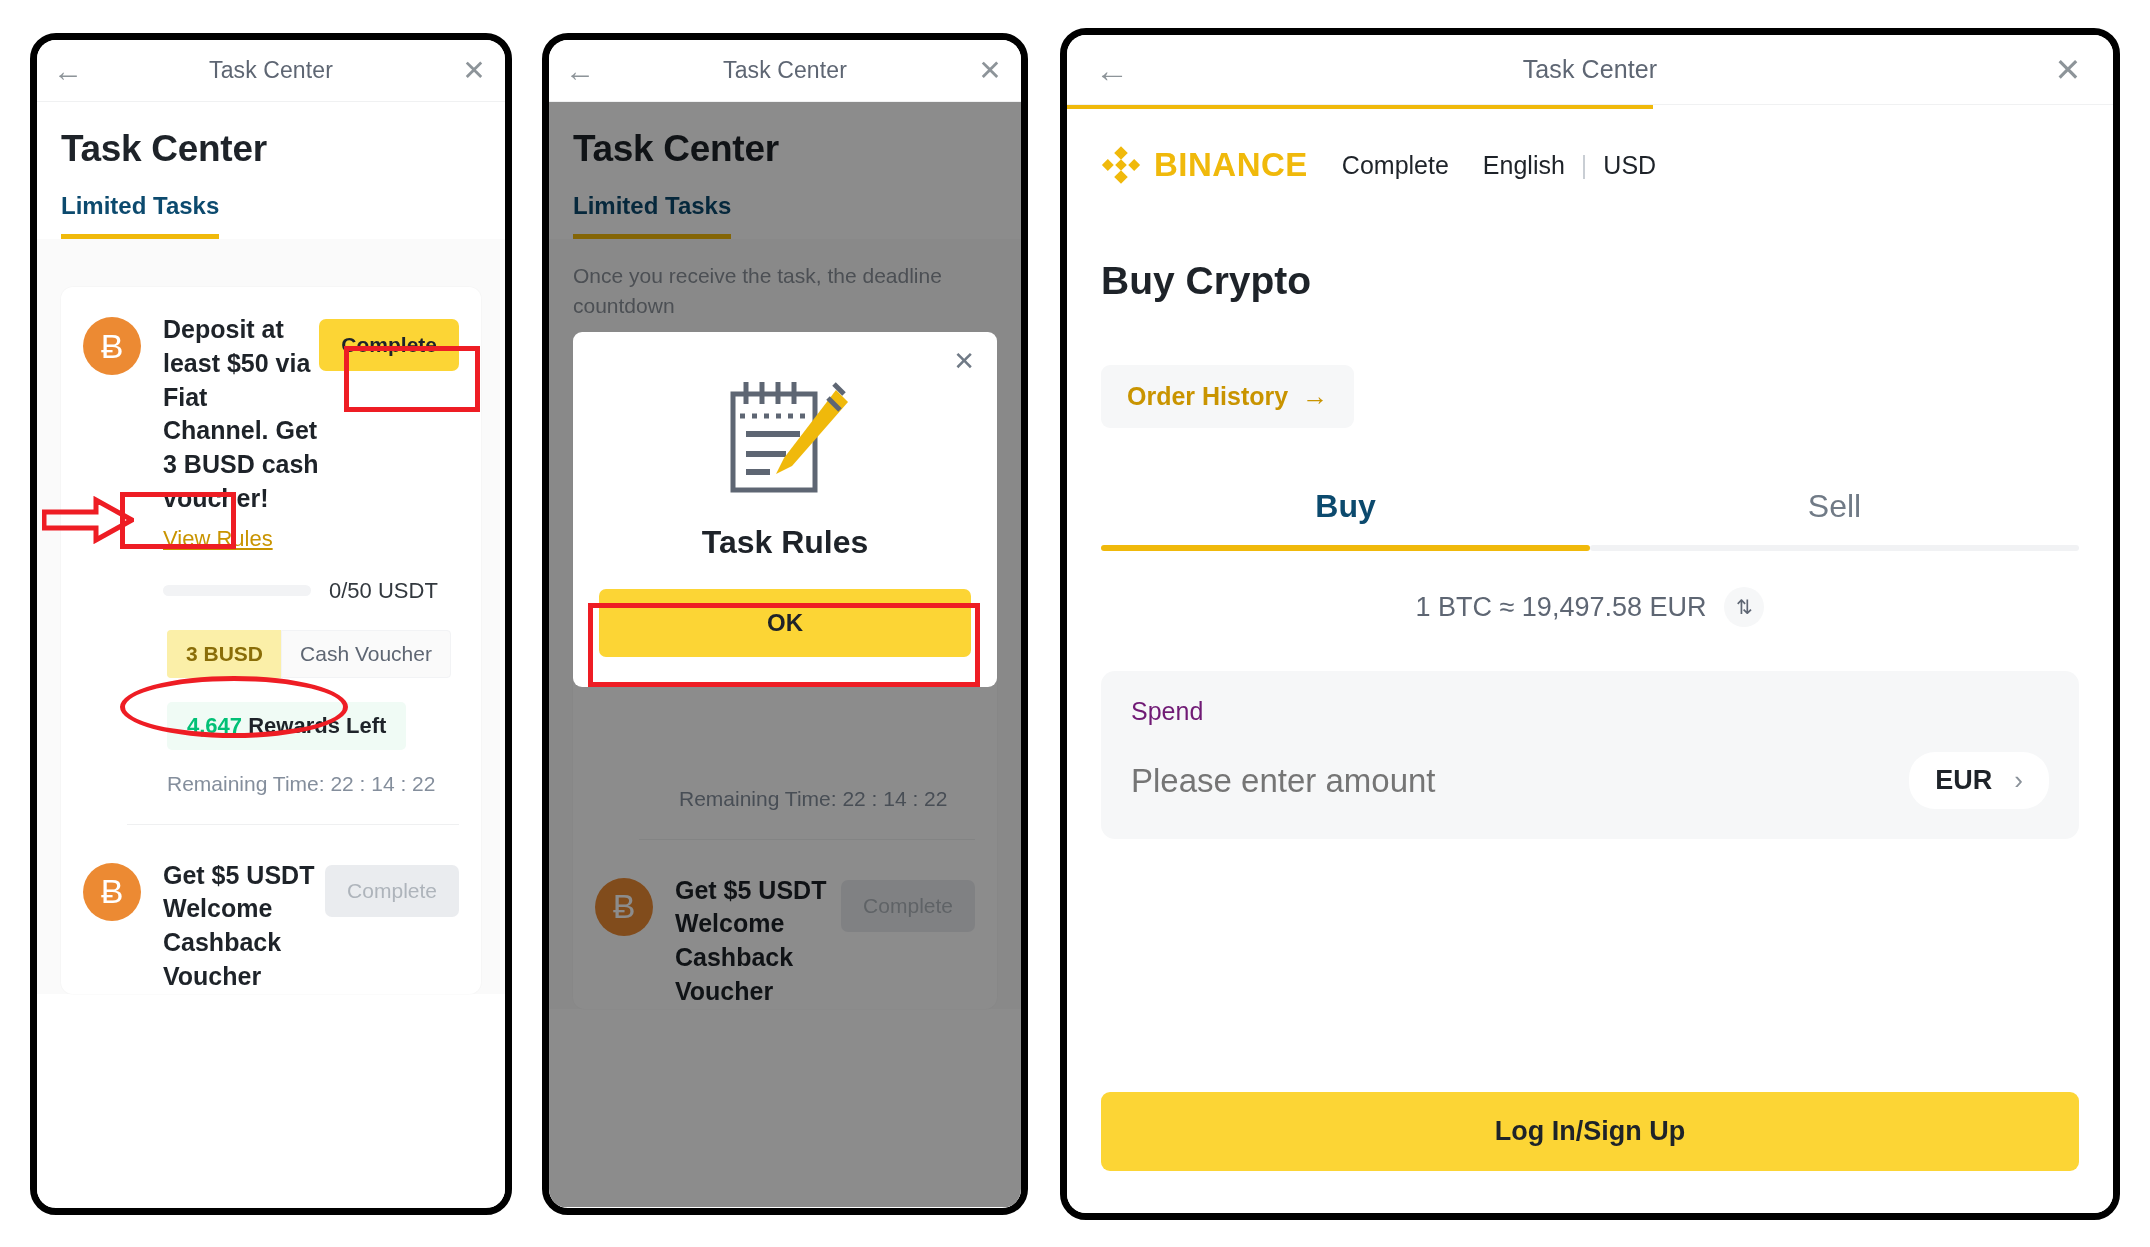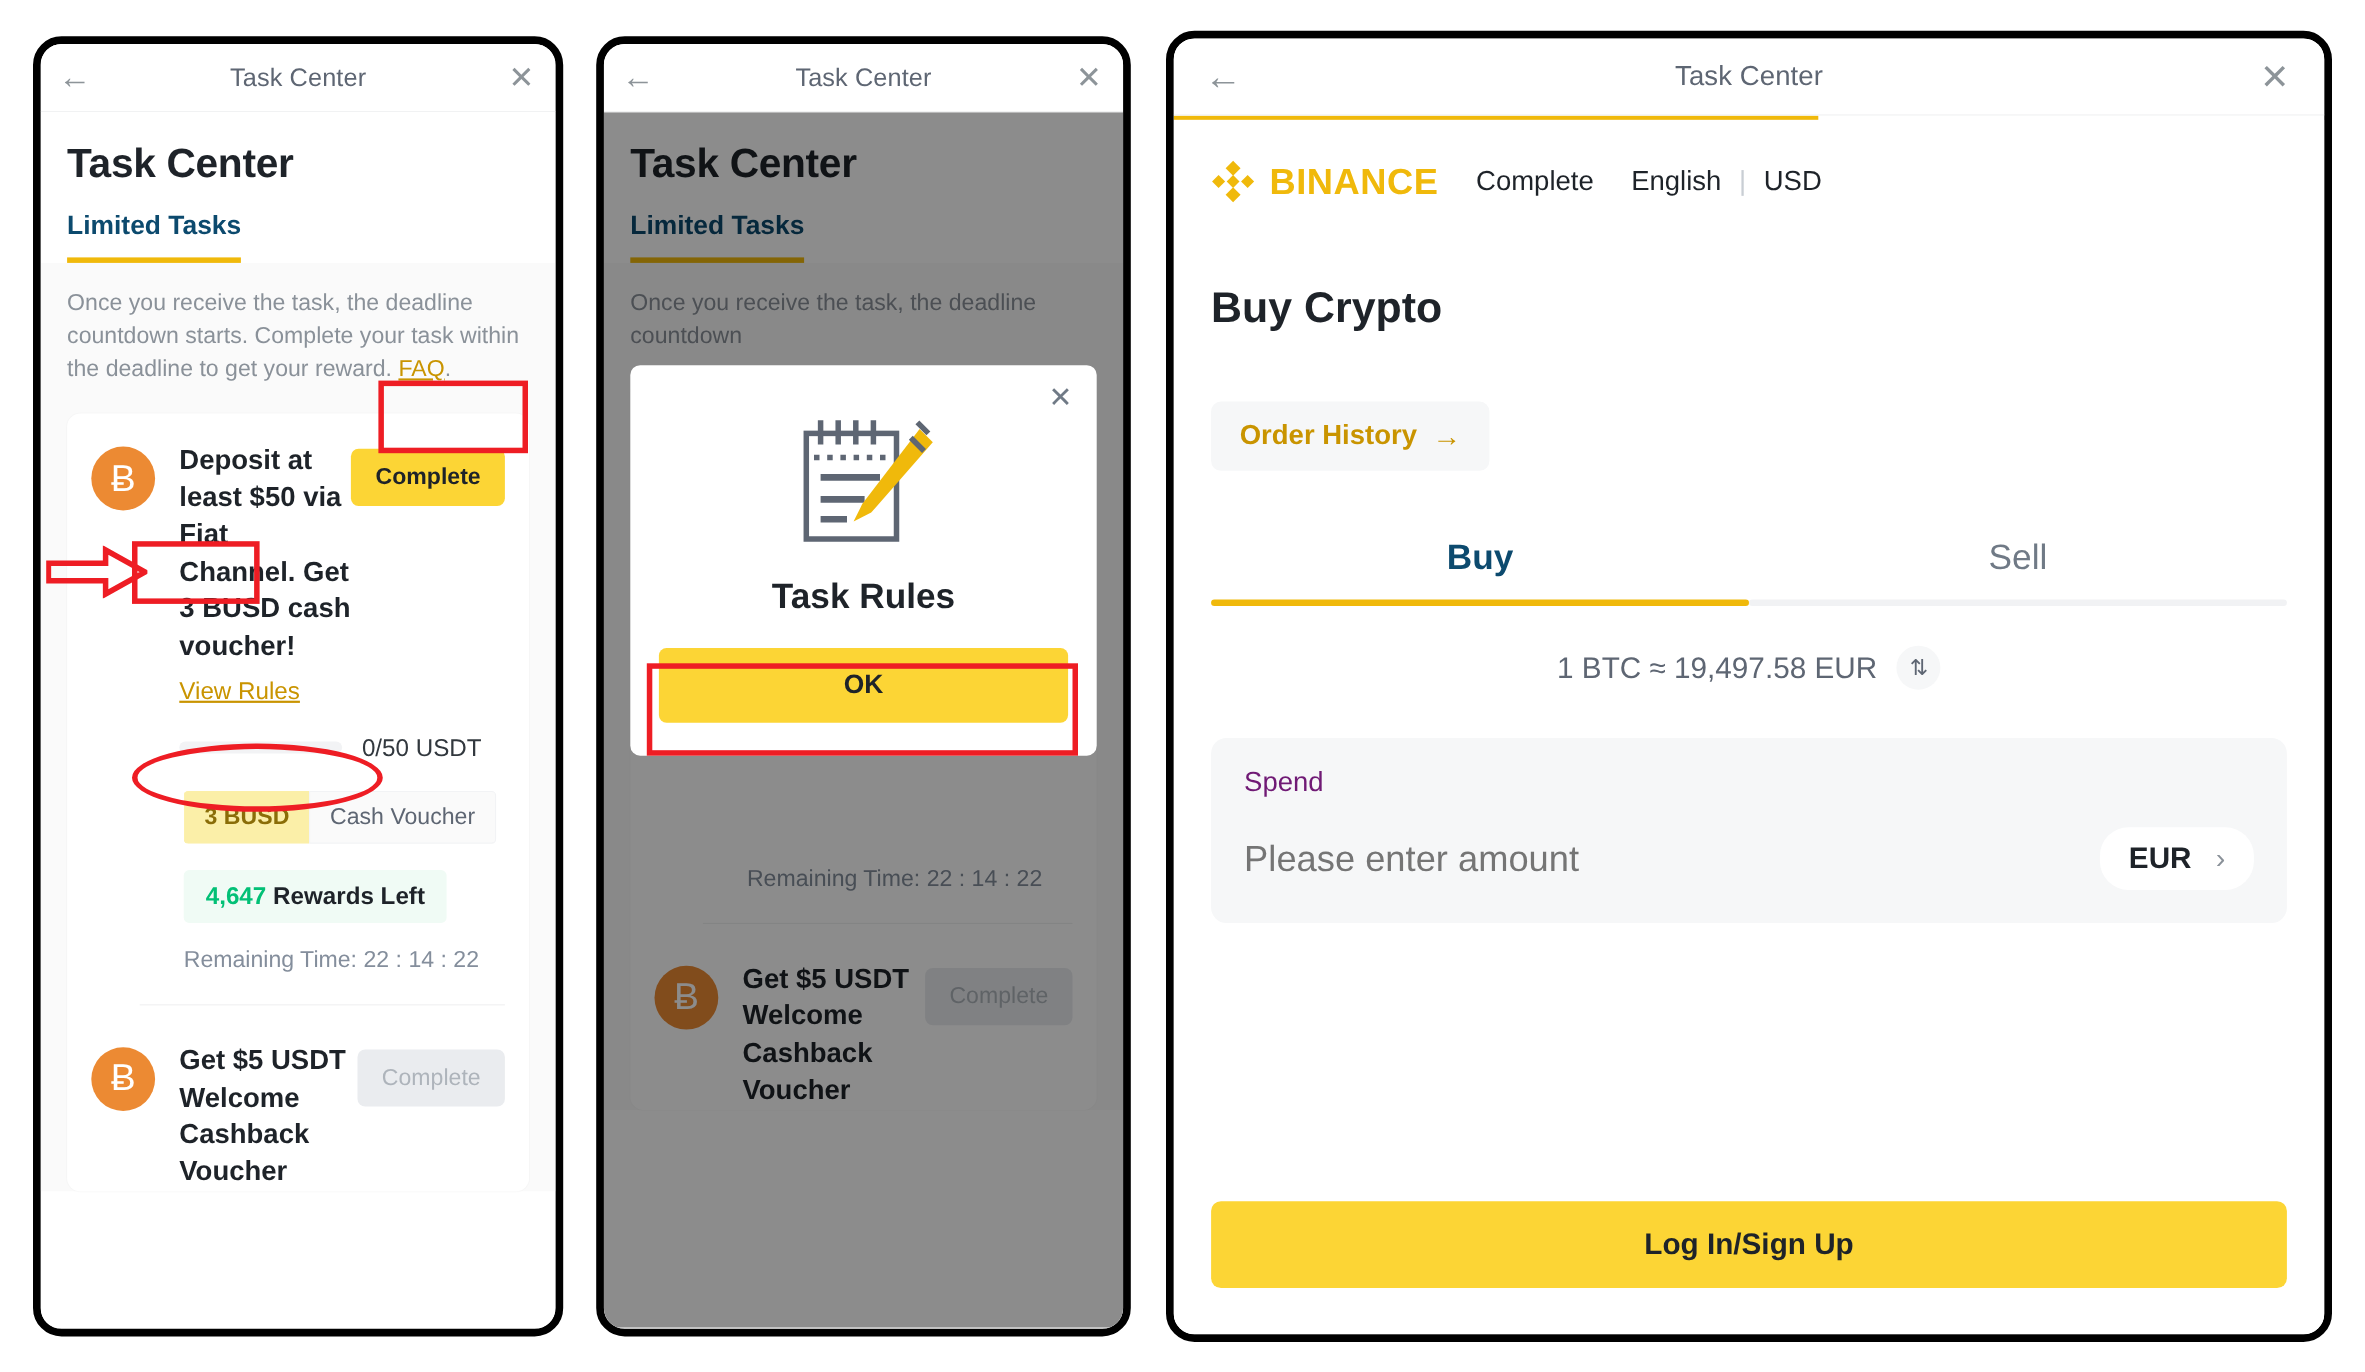--- a/index.html
+++ b/index.html
@@ -260,21 +260,20 @@
       <div class="closeb">✕</div>
     </div>
     <div class="page">
       <div class="hdr">
         <div class="h1">Task Center</div>
         <div class="tabrow">
           <div class="tab">Limited Tasks</div>
         </div>
       </div>
       <div class="greyzone">
-        <div class="intro"><span>Once you receive the task, the deadline countdown starts. Complete your task within the deadline to get your reward. </span><a href="#">FAQ</a><span>.</span></div>
 
         <div class="card">
           <div class="taskrow">
             <div class="btc">Ƀ</div>
             <div class="tasktext">
               <div class="tasktitle">Deposit at least $50 via Fiat Channel. Get 3 BUSD cash voucher!</div>
               <a class="viewrules" href="#">View Rules</a>
             </div>
             <button class="cbtn">Complete</button>
           </div>

